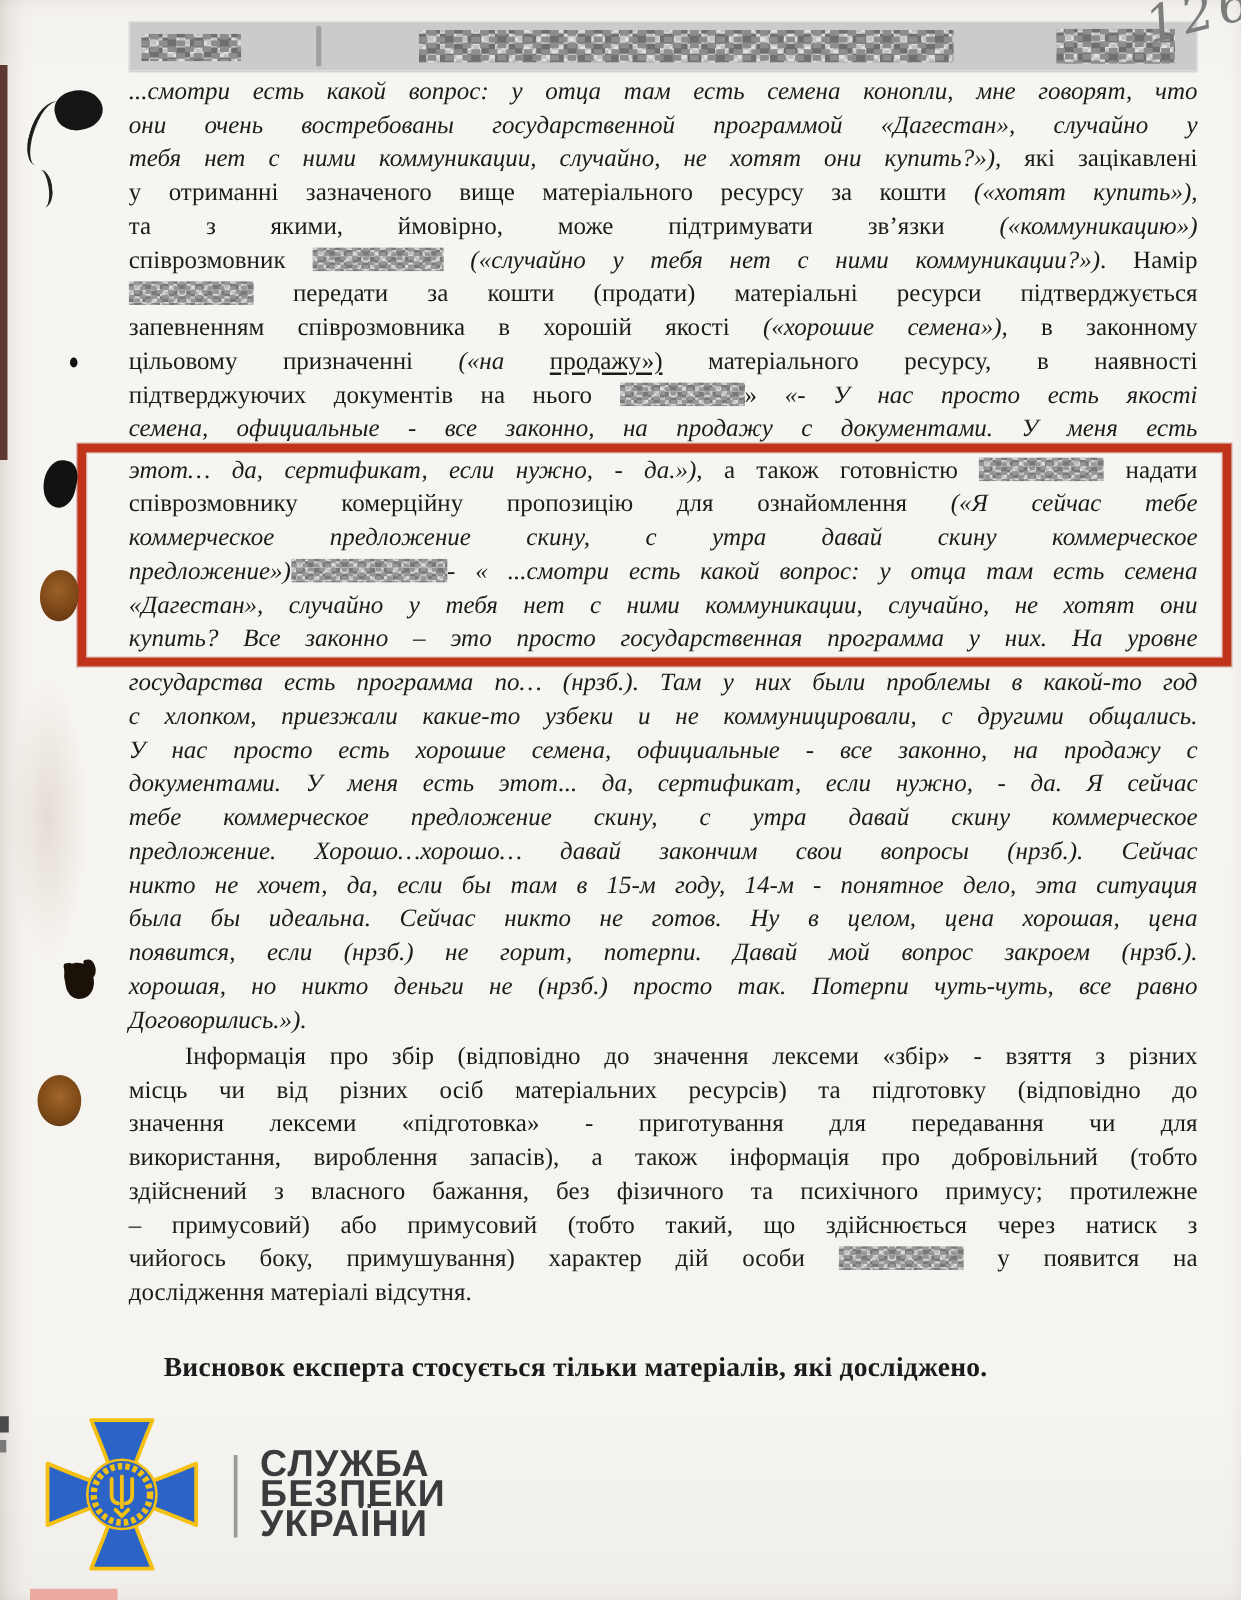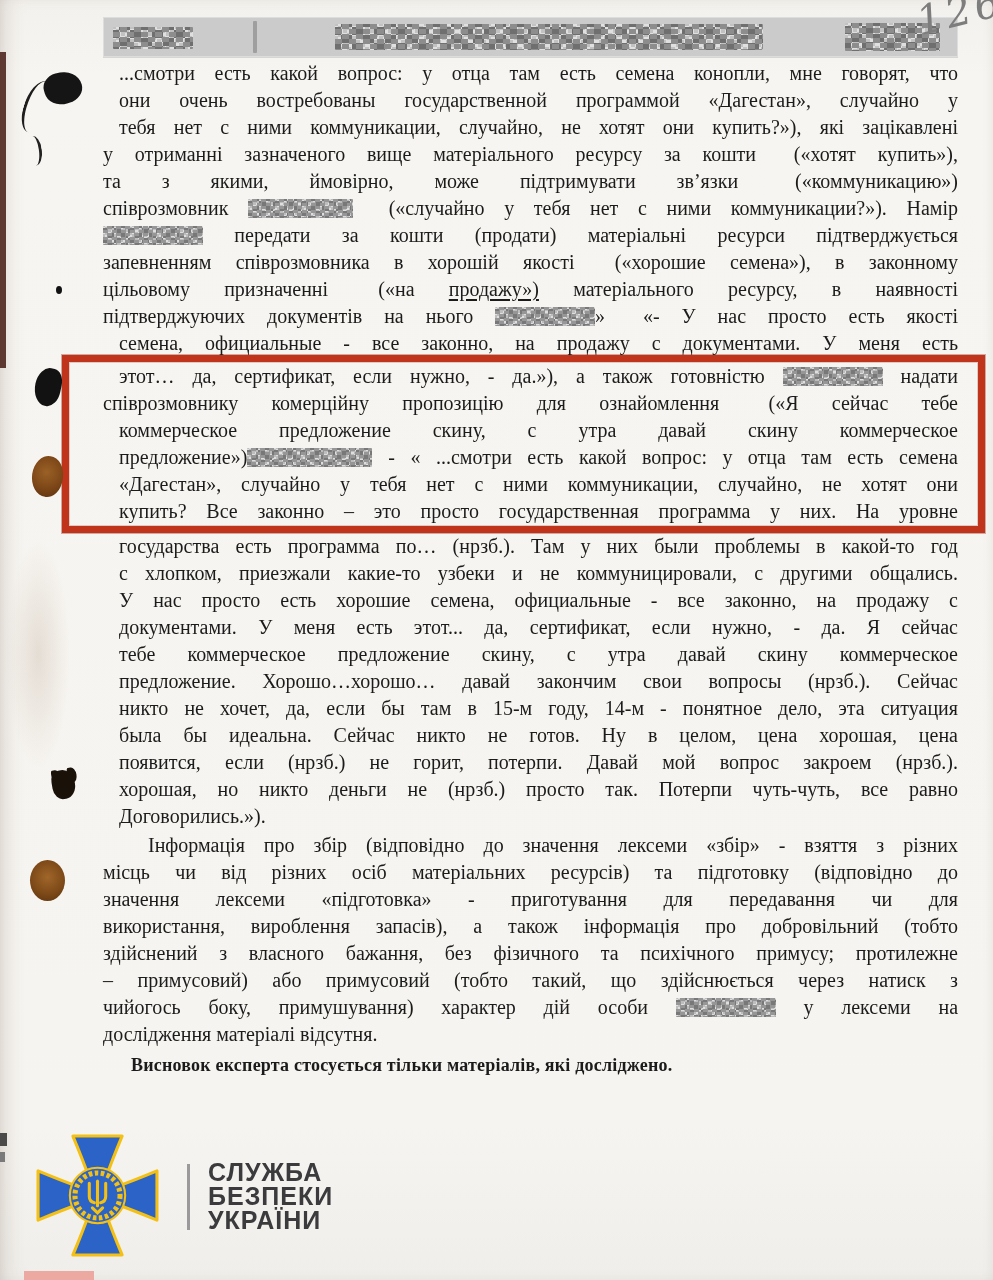--- a/index.html
+++ b/index.html
@@ -41,37 +41,37 @@
   .pagenum{
     position:absolute;left:916px;top:-12px;transform:rotate(-14deg);
     font-family:"DejaVu Serif", serif;font-style:italic;font-size:40px;color:#7d7d7d;
     letter-spacing:4px;
   }
   
   .doc{position:absolute;left:103px;top:60px;width:855px;font-size:20px;}
   .tl{line-height:27px;min-height:27px;}
   .jl{text-align:justify;text-align-last:justify;}
   .ind{text-indent:45px;}
-  .run-i{margin-left:16px;}
+  .run-i{font-style:italic;}
   .run-iu{text-decoration:underline;text-underline-offset:3px;}
   .boxed{
     border:7px solid #c0341b;
     box-shadow:0 0 0 1px rgba(140,30,10,.35), inset 0 0 0 1px rgba(140,30,10,.2);
     margin:-2px -27px 0 -41px;padding:1px 20px 1px 34px;
   }
   .conclusion{
-    margin-top:4px;padding-left:28px;font-weight:700;font-size:18px;line-height:27px;
+    margin-top:32px;padding-left:28px;font-weight:700;font-size:22px;line-height:27px;
     letter-spacing:.2px;
   }
   
   .logo{position:absolute;left:36px;top:1134px;display:flex;align-items:flex-start;}
   .logo .divider{width:3px;height:66px;background:#9a9a9a;margin:30px 0 0 28px;}
   .logo .wordmark{
     margin:26px 0 0 18px;font-family:"Liberation Sans", sans-serif;font-weight:700;
-    font-size:25px;line-height:24px;letter-spacing:1px;color:#3b3b3d;
+    font-size:30px;line-height:24px;letter-spacing:1px;color:#3b3b3d;
   }
   
   .art{position:absolute;}
   .edge-strip{left:0;top:52px;width:6px;height:316px;background:#4f261f;opacity:.9;}
   .edge-mark1{left:0;top:1133px;width:7px;height:13px;background:#4a4a4a;}
   .edge-mark2{left:0;top:1152px;width:5px;height:10px;background:#7a7a7a;}
   .ink-a{left:44px;top:72px;width:38px;height:32px;background:#151515;border-radius:46% 62% 50% 55%;transform:rotate(-16deg);}
   .pen1{left:24px;top:80px;width:24px;height:54px;border-left:3px solid #1e1e1e;border-radius:60% 0 0 45%;transform:rotate(16deg);}
   .pen2{left:26px;top:136px;width:13px;height:30px;border-right:3px solid #222;border-radius:0 55% 60% 0;transform:rotate(-8deg);}
   .dot1{left:56px;top:286px;width:6px;height:8px;background:#111;border-radius:50%;}
@@ -135,21 +135,21 @@
         <div class="tl jl"><span class="run-i">хорошая, но никто деньги не (нрзб.) просто так. Потерпи чуть-чуть, все равно</span></div>
         <div class="tl"><span class="run-i">Договорились.»).</span></div>
       </div>
       <div class="block" style="margin-top: 2px;">
         <div class="tl jl ind"><span class="run-n">Інформація про збір (відповідно до значення лексеми «збір» - взяття з різних</span></div>
         <div class="tl jl"><span class="run-n">місць чи від різних осіб матеріальних ресурсів) та підготовку (відповідно до</span></div>
         <div class="tl jl"><span class="run-n">значення лексеми «підготовка» - приготування для передавання чи для</span></div>
         <div class="tl jl"><span class="run-n">використання, вироблення запасів), а також інформація про добровільний (тобто</span></div>
         <div class="tl jl"><span class="run-n">здійснений з власного бажання, без фізичного та психічного примусу; протилежне</span></div>
         <div class="tl jl"><span class="run-n">– примусовий) або примусовий (тобто такий, що здійснюється через натиск з</span></div>
-        <div class="tl jl"><span class="run-n">чийогось боку, примушування) характер дій особи </span><span class="redact" style="width: 100px;"></span><span class="run-n"> у лексеми на</span></div>
+        <div class="tl jl"><span class="run-n">чийогось боку, примушування) характер дій особи </span><span class="redact" style="width: 100px;"></span><span class="run-n"> у появится на</span></div>
         <div class="tl"><span class="run-n">дослідження матеріалі відсутня.</span></div>
       </div>
       <div class="conclusion">Висновок експерта стосується тільки матеріалів, які досліджено.</div>
     </div>
 
   <div class="logo">
     <svg width="123" height="123" viewBox="0 0 120 120">
       <g fill="#2b63c7" stroke="#f3c013" stroke-width="3" stroke-linejoin="round">
         <path d="M36,2 L84,2 Q74,26 68,43 Q60,36 52,43 Q46,26 36,2 Z"></path>
         <path d="M36,2 L84,2 Q74,26 68,43 Q60,36 52,43 Q46,26 36,2 Z" transform="rotate(90 60 60)"></path>

